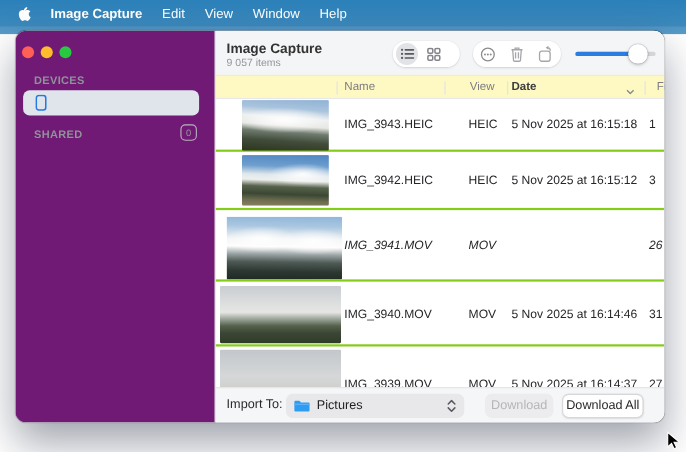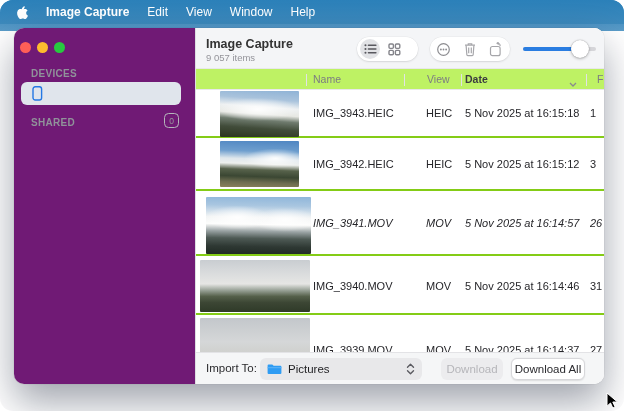--- a/index.html
+++ b/index.html
@@ -1,20 +1,20 @@
 <!DOCTYPE html>
 <html><head>
 <meta charset="utf-8">
 <style>
   * { margin:0; padding:0; box-sizing:border-box; }
   html,body { width:624px; height:411px; overflow:hidden; }
   body { font-family:"Liberation Sans", sans-serif; }
 
   .desktop{position:relative;width:624px;height:411px;overflow:hidden;
-    background:linear-gradient(203deg,#76901f0 0%,#7e94a7 6%,#99a1a4 24%,#c7b691 42%,#dac58d 50%,#56a0d8 64%,#4089c8 82%,#3e86c5 100%);border-radius:13px;}
+    background:linear-gradient(203deg,#76901f0 0%,#7e94a7 6%,#99a1a4 24%,#c7b691 42%,#dac58d 50%,#56a0d8 64%,#4089c8 82%,#3e86c5 100%);}
   .sky-strip{position:absolute;top:0;left:0;right:0;height:31px;background:linear-gradient(#2a7eb6,#5a9cc9);}
   .bottom-streak{position:absolute;left:0;right:0;top:378px;height:33px;
     background:linear-gradient(97deg,rgba(255,255,255,0) 28%,rgba(255,255,255,.30) 34%,rgba(255,255,255,0) 38%,rgba(255,255,255,0) 58%,rgba(255,255,255,.16) 64%,rgba(255,255,255,0) 69%);}
 
   
   .menubar{position:absolute;top:0;left:0;right:0;height:24px;display:flex;align-items:center;gap:18px;
     padding-left:15px;background:linear-gradient(#2b80b9,#3d8abd);color:#fff;font-size:12px;}
   .menu-app{font-weight:700;}
   .menu-item{font-weight:500;}
 
@@ -47,21 +47,21 @@
   .pill-tools{left:234px;width:80px;justify-content:space-around;}
   .seg-sel{width:20px;height:20px;border-radius:50%;background:#e2e3e6;display:flex;align-items:center;justify-content:center;margin-left:3px;}
   .seg-plain{margin-left:8px;display:flex;align-items:center;}
   .toolbtn{display:flex;align-items:center;justify-content:center;}
   .slider{position:absolute;left:327px;top:19px;width:73px;height:4px;border-radius:2px;background:#d5d5d9;}
   .slider-fill{position:absolute;left:0;top:0;height:4px;width:56px;border-radius:2px;background:#2a7de1;}
   .slider-knob{position:absolute;left:48px;top:-7px;width:18px;height:18px;border-radius:50%;background:#fff;
     box-shadow:0 0 1px rgba(0,0,0,.4),0 1px 3px rgba(0,0,0,.25);}
 
   
-  .thead{position:absolute;top:40px;left:0;right:0;height:22px;background:#bef264;
+  .thead{position:absolute;top:40px;left:0;right:0;height:22px;background:#fef9c3;
     border-top:1px solid #e8e8ea;border-bottom:1px solid #e8e8ea;font-size:10.5px;color:#7c7c82;text-align:right;}
   .th{position:absolute;top:4px;white-space:nowrap;}
   .th-name{left:117px;}
   .th-kind{left:231px;}
   .th-date{left:269px;color:#3b3b40;font-weight:700;}
   .th-size{left:401px;width:10px;overflow:hidden;}
   .vsep{position:absolute;top:5px;width:1px;height:12px;background:#e2e2e5;}
   .sort-ind{position:absolute;left:373px;top:8px;}
 
   
@@ -252,21 +252,20 @@
           <span class="cell c-name">IMG_3942.HEIC</span>
           <span class="cell c-kind">HEIC</span>
           <span class="cell c-date">5 Nov 2025 at 16:15:12</span>
           <span class="cell c-size">3</span>
         </div>
 
         <div class="row row-3">
           <div class="thumb t3"></div>
           <span class="cell c-name">IMG_3941.MOV</span>
           <span class="cell c-kind">MOV</span>
-          <span class="cell c-date">5 Nov 2025 at 16:14:57</span>
           <span class="cell c-size">26</span>
         </div>
 
         <div class="row row-4">
           <div class="thumb t4"></div>
           <span class="cell c-name">IMG_3940.MOV</span>
           <span class="cell c-kind">MOV</span>
           <span class="cell c-date">5 Nov 2025 at 16:14:46</span>
           <span class="cell c-size">31</span>
         </div>

